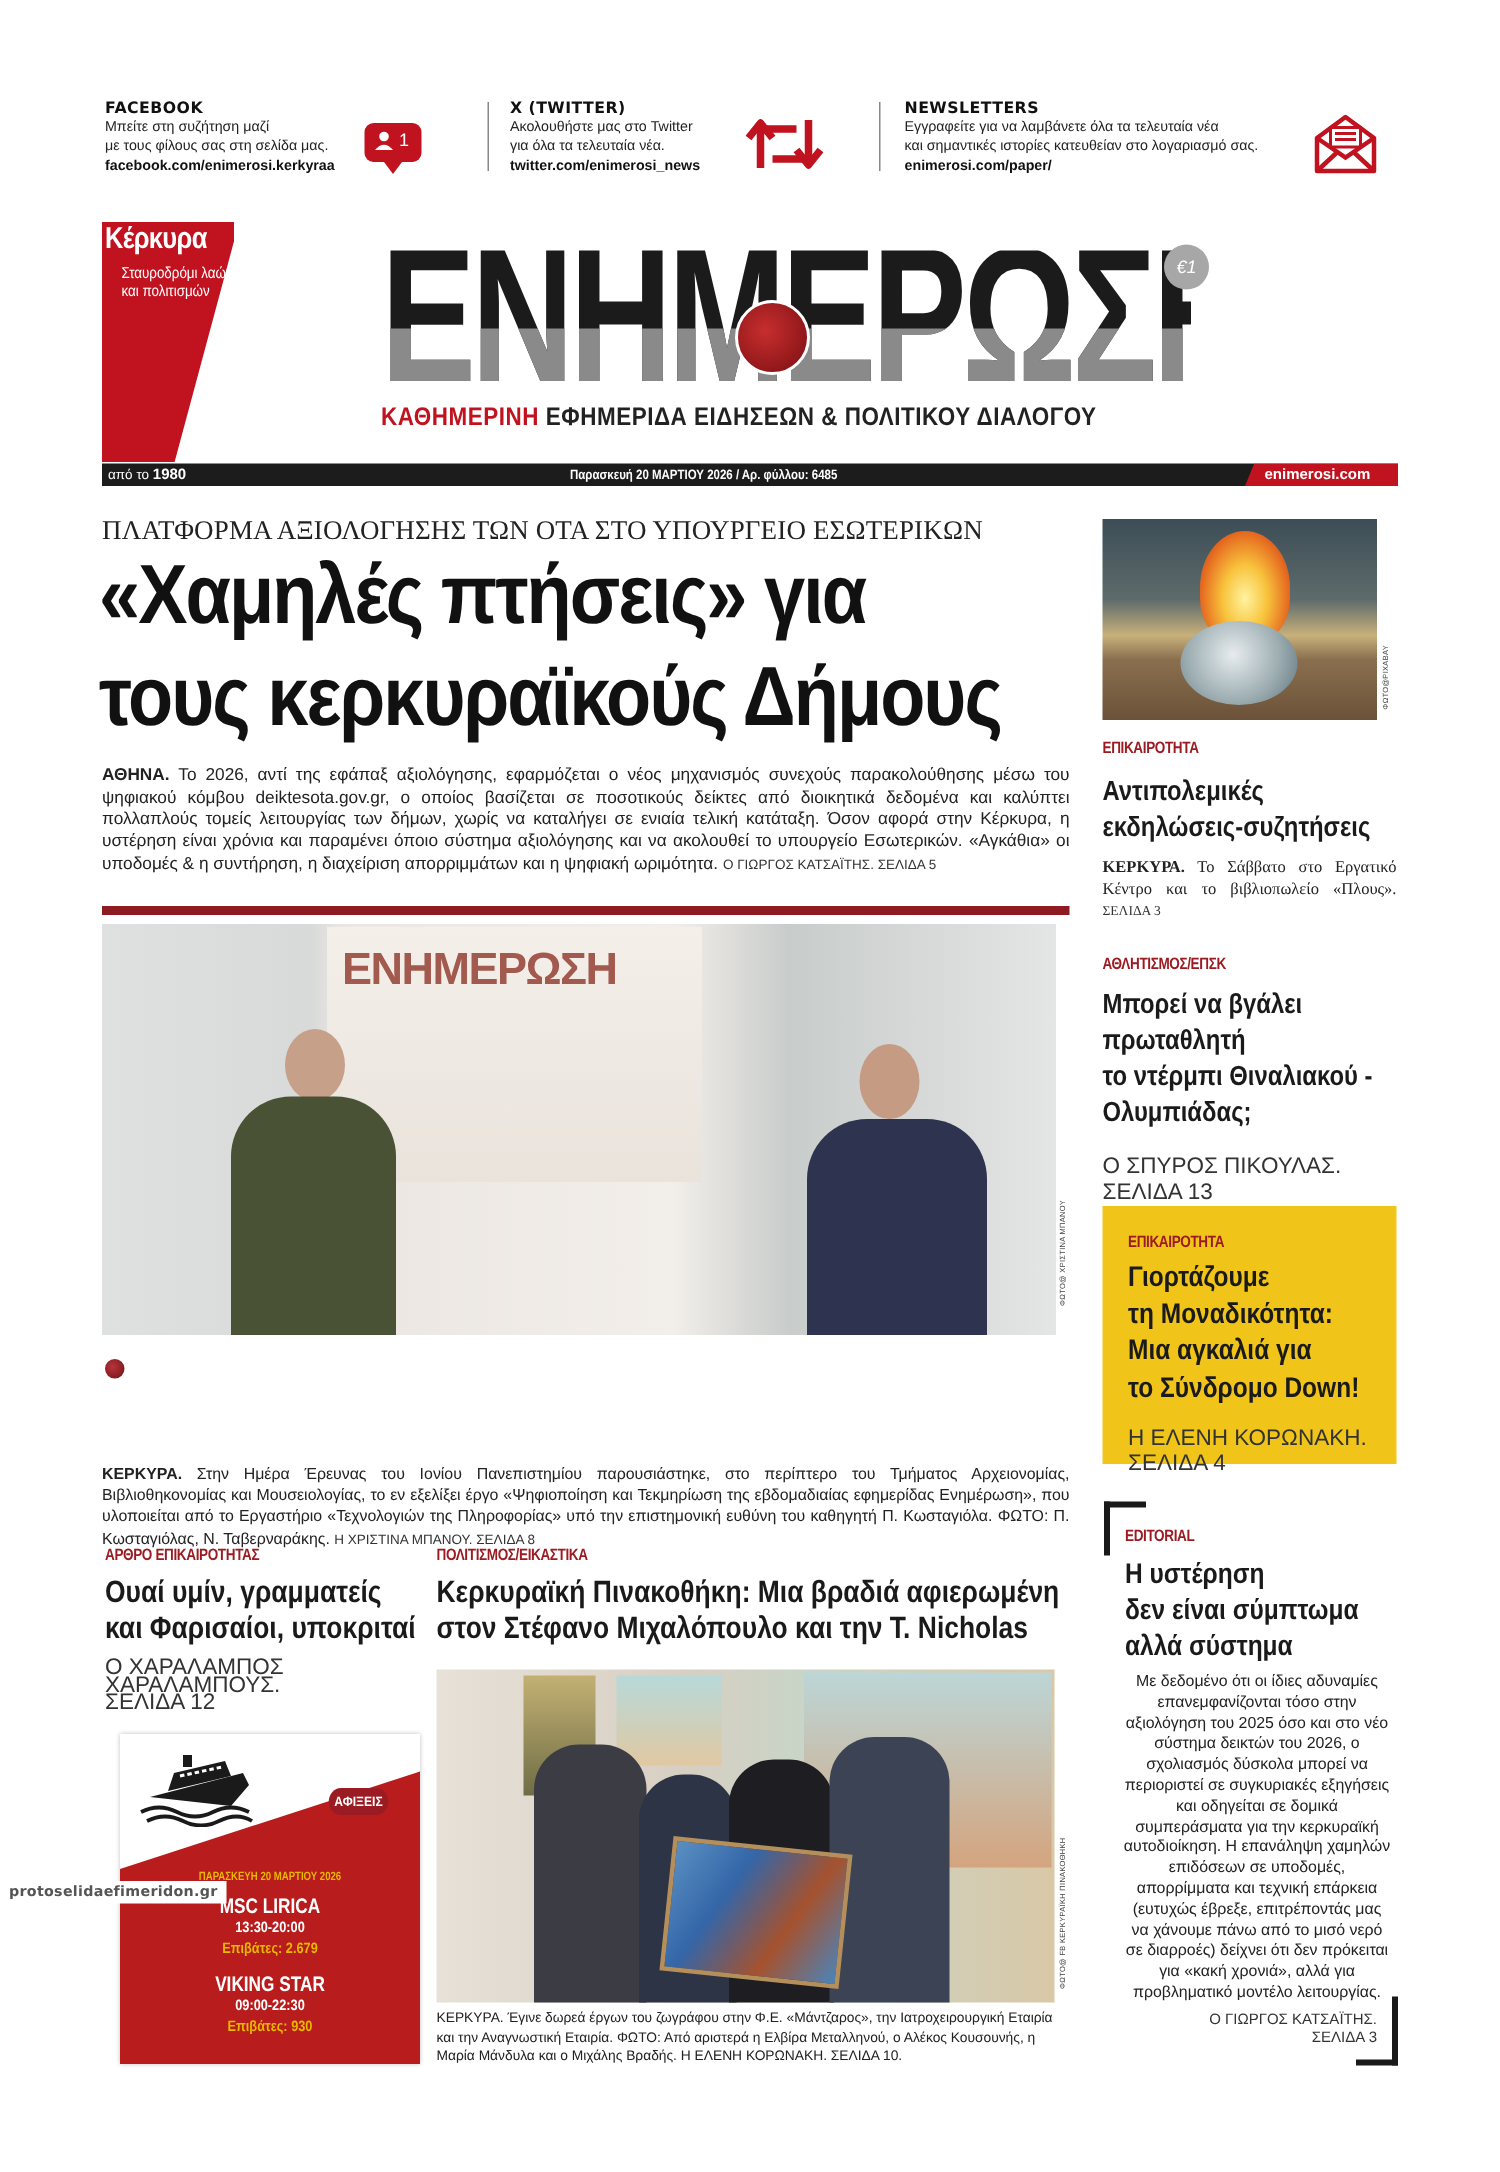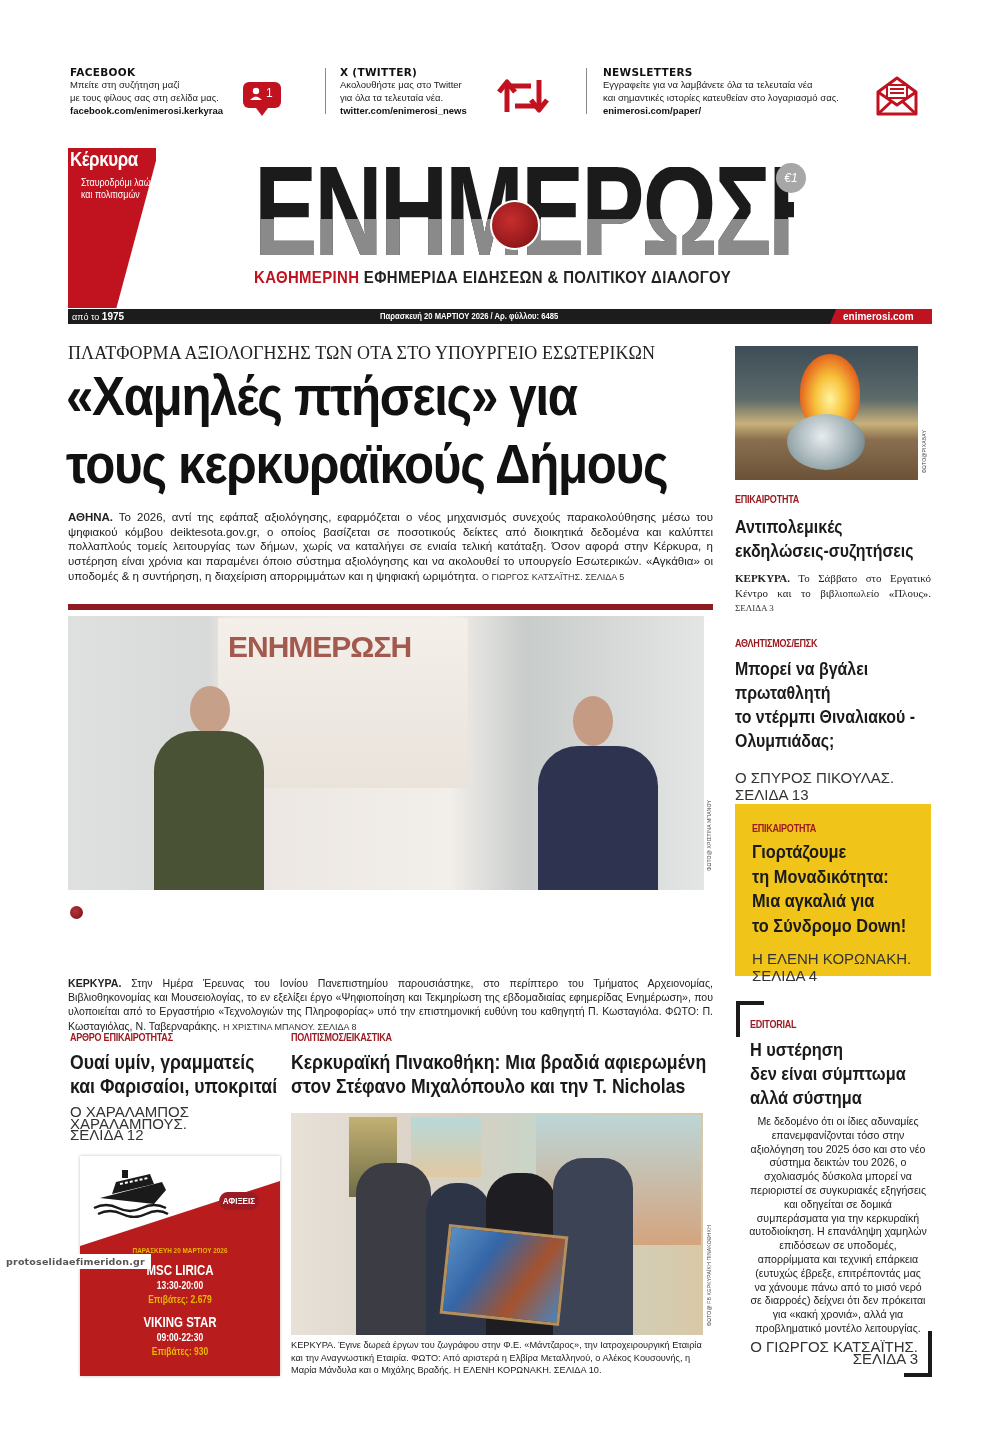--- a/index.html
+++ b/index.html
@@ -96,21 +96,21 @@
     .hl-right { left: 735px; width: 210px; font-size: 18.5px; line-height: 24px; white-space: nowrap; }
     .lead-right { position: absolute; left: 735px; width: 196px; font-family: "Liberation Serif", serif; font-size: 11px; line-height: 14.5px; color: #222; text-align: justify; }
 
     .yellow-box { position: absolute; left: 735px; top: 804px; width: 196px; height: 172px; background: #f0c419; }
     .hl-yellow { left: 752px; top: 840px; width: 180px; font-size: 19px; line-height: 24.5px; white-space: nowrap; }
 
     .editorial-bracket-top { position: absolute; left: 736px; top: 1001px; width: 28px; height: 36px; border-left: 4px solid #1a1a1a; border-top: 4px solid #1a1a1a; }
     .editorial-bracket-bot { position: absolute; left: 904px; top: 1331px; width: 28px; height: 46px; border-right: 4px solid #1a1a1a; border-bottom: 4px solid #1a1a1a; }
     .hl-editorial { left: 750px; top: 1038px; width: 190px; font-size: 19px; line-height: 24px; white-space: nowrap; }
     .editorial-body { position: absolute; left: 748px; top: 1115px; width: 180px; font-size: 10.6px; line-height: 13.8px; color: #222; text-align: center; }
-    .editorial-byline { position: absolute; left: 748px; top: 1341px; width: 170px; font-size: 15px; line-height: 12px; color: #333; text-align: right; }
+    .editorial-byline { position: absolute; left: 748px; top: 1341px; width: 170px; font-size: 10px; line-height: 12px; color: #333; text-align: right; }
 
     .icon-svg { position: absolute; }
   </style>
 </head>
 <body>
 
 <div class="social-block" style="left:70px;">
   <div class="social-title">FACEBOOK</div>
   <div class="social-line">Μπείτε στη συζήτηση μαζί</div>
   <div class="social-line">με τους φίλους σας στη σελίδα μας.</div>
@@ -168,21 +168,21 @@
   <div class="logo-text">ΕΝΗΜΕΡΩΣΗ</div>
   <div class="logo-lower">
     <div class="logo-text">ΕΝΗΜΕΡΩΣΗ</div>
   </div>
 </div>
 <div class="logo-globe"></div>
 <div class="euro-badge">€1</div>
 <div class="tagline"><span class="red">ΚΑΘΗΜΕΡΙΝΗ</span><span> ΕΦΗΜΕΡΙΔΑ ΕΙΔΗΣΕΩΝ &amp; ΠΟΛΙΤΙΚΟΥ ΔΙΑΛΟΓΟΥ</span></div>
 
 <div class="date-bar"></div>
-<div class="since"><span>από το </span><b>1975</b></div>
+<div class="since"><span>από το </span><b>1980</b></div>
 <div class="date-text">Παρασκευή 20 ΜΑΡΤΙΟΥ 2026 / Αρ. φύλλου: 6485</div>
 <div class="site-pill"></div>
 <div class="site-text">enimerosi.com</div>
 
 <div class="kicker-main">ΠΛΑΤΦΟΡΜΑ ΑΞΙΟΛΟΓΗΣΗΣ ΤΩΝ ΟΤΑ ΣΤΟ ΥΠΟΥΡΓΕΙΟ ΕΣΩΤΕΡΙΚΩΝ</div>
 <div class="headline-main">
   <div>«Χαμηλές πτήσεις» για</div>
   <div>τους κερκυραϊκούς Δήμους</div>
 </div>
 <div class="body-main"><b>ΑΘΗΝΑ.</b><span> Το 2026, αντί της εφάπαξ αξιολόγησης, εφαρμόζεται ο νέος μηχανισμός συνεχούς παρακολούθησης μέσω του ψηφιακού κόμβου deiktesota.gov.gr, ο οποίος βασίζεται σε ποσοτικούς δείκτες από διοικητικά δεδομένα και καλύπτει πολλαπλούς τομείς λειτουργίας των δήμων, χωρίς να καταλήγει σε ενιαία τελική κατάταξη. Όσον αφορά στην Κέρκυρα, η υστέρηση είναι χρόνια και παραμένει όποιο σύστημα αξιολόγησης και να ακολουθεί το υπουργείο Εσωτερικών. «Αγκάθια» οι υποδομές &amp; η συντήρηση, η διαχείριση απορριμμάτων και η ψηφιακή ωριμότητα. </span><span class="byline-inline">Ο ΓΙΩΡΓΟΣ ΚΑΤΣΑΪΤΗΣ. ΣΕΛΙΔΑ 5</span></div>

